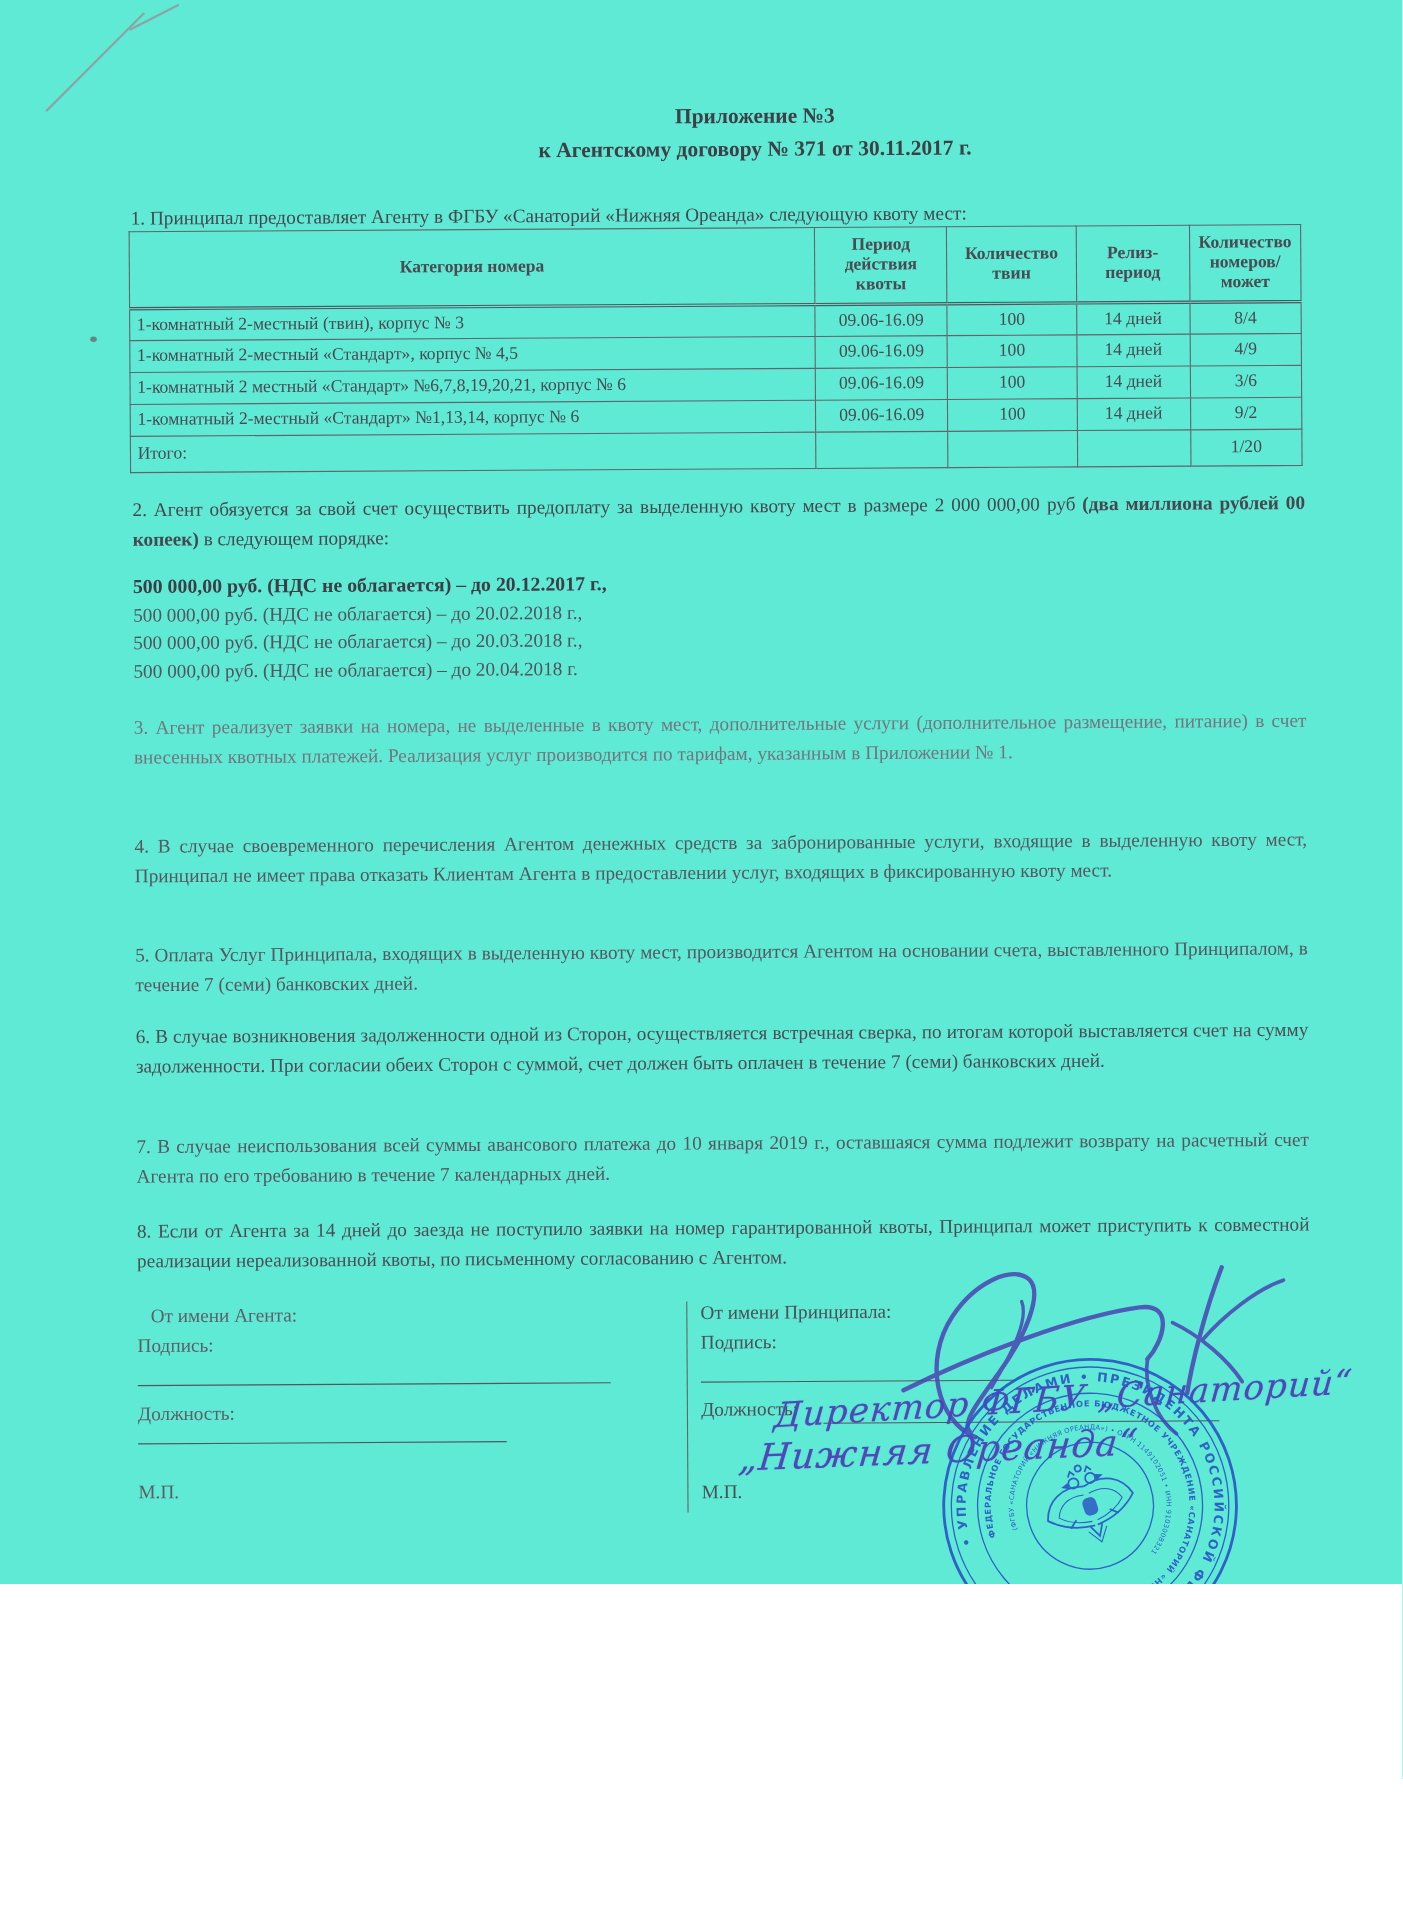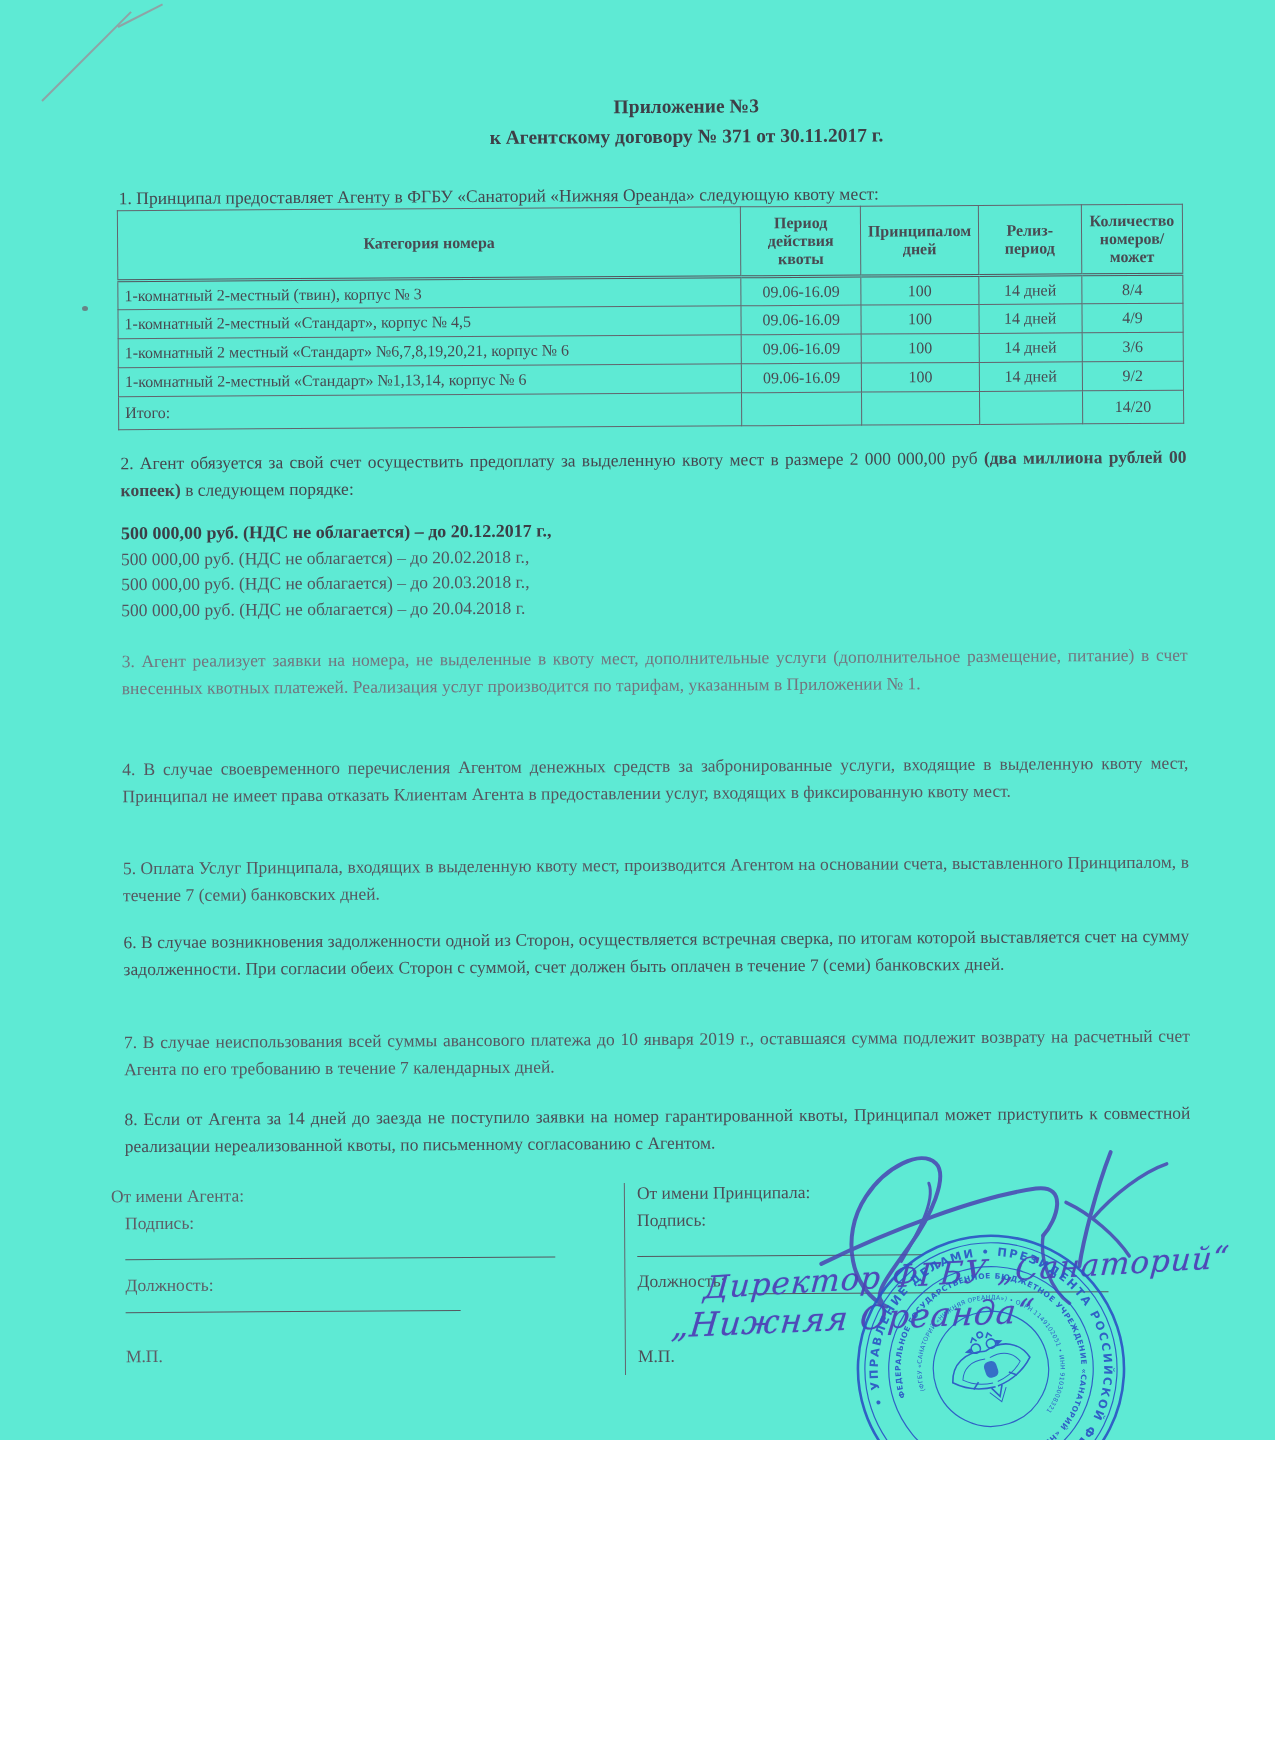--- a/index.html
+++ b/index.html
@@ -75,21 +75,21 @@
         <col style="width:58.5%">
           <col style="width:11.3%">
           <col style="width:11%">
           <col style="width:9.7%">
           <col style="width:9.5%">
       </colgroup>
       <thead>
         <tr>
           <th>Категория номера</th>
           <th>Период действия квоты</th>
-          <th>Принципалом дней</th>
+          <th>Количество твин</th>
           <th>Релиз-период</th>
           <th>Количество номеров/может</th>
         </tr>
       </thead>
       <tbody>
         <tr>
           <td class="cat">1-комнатный 2-местный (твин), корпус № 3</td>
           <td class="num">09.06-16.09</td>
           <td class="num">100</td>
           <td class="num">14 дней</td>
@@ -114,21 +114,21 @@
           <td class="num">09.06-16.09</td>
           <td class="num">100</td>
           <td class="num">14 дней</td>
           <td class="num">9/2</td>
         </tr>
         <tr class="total">
           <td class="cat">Итого:</td>
           <td></td>
           <td></td>
           <td></td>
-          <td class="num">14/20</td>
+          <td class="num">1/20</td>
         </tr>
       </tbody>
     </table>
 
     <p class="abs clause c2">
       <span>2. Агент  обязуется за свой счет осуществить предоплату за выделенную квоту мест в размере  2 000 000,00 руб</span>
       <b>(два миллиона рублей 00 копеек)</b>
       <span>в следующем порядке:</span>
     </p>
 
@@ -139,21 +139,21 @@
       <p class="pay">500 000,00 руб. (НДС не облагается) – до 20.04.2018 г.</p>
     </div>
 
     <p class="abs clause c3">3. Агент реализует заявки на номера, не выделенные в квоту мест, дополнительные услуги (дополнительное размещение, питание) в счет внесенных квотных платежей. Реализация услуг производится по тарифам, указанным в Приложении № 1.</p>
     <p class="abs clause c4">4. В случае своевременного перечисления Агентом денежных средств за забронированные услуги, входящие в выделенную квоту мест, Принципал не имеет права отказать Клиентам Агента в предоставлении услуг, входящих в фиксированную квоту мест.</p>
     <p class="abs clause c5">5. Оплата Услуг Принципала, входящих в выделенную квоту мест, производится Агентом на основании счета, выставленного Принципалом, в течение 7 (семи) банковских дней.</p>
     <p class="abs clause c6">6. В случае возникновения задолженности одной из Сторон, осуществляется встречная сверка, по итогам которой выставляется счет на сумму задолженности. При согласии обеих Сторон с суммой, счет должен быть оплачен в течение 7 (семи) банковских дней.</p>
     <p class="abs clause c7">7. В случае неиспользования всей суммы авансового платежа  до 10 января 2019 г., оставшаяся сумма подлежит возврату на расчетный счет Агента по его требованию в течение 7 календарных дней.</p>
     <p class="abs clause c8">8. Если от Агента за 14 дней до заезда не поступило заявки на номер гарантированной квоты, Принципал может приступить к совместной реализации нереализованной квоты, по письменному согласованию с Агентом.</p>
 
-    <div class="abs sig-label" style="top:1183px;left:108px;">От имени Агента:</div>
+    <div class="abs sig-label" style="top:1183px;left:134px;">От имени Агента:</div>
     <div class="abs sig-label" style="top:1210px;left:122px;">Подпись:</div>
     <div class="abs uline" style="top:1256px;left:122px;width:430px;"></div>
     <div class="abs sig-label" style="top:1272px;left:122px;">Должность:</div>
     <div class="abs uline" style="top:1309px;left:122px;width:335px;"></div>
     <div class="abs sig-label" style="top:1343px;left:122px;">М.П.</div>
 
     <div class="abs vdiv"></div>
 
     <div class="abs sig-label right" style="top:1183px;left:634px;">От имени Принципала:</div>
     <div class="abs sig-label right" style="top:1210px;left:634px;">Подпись:</div>

